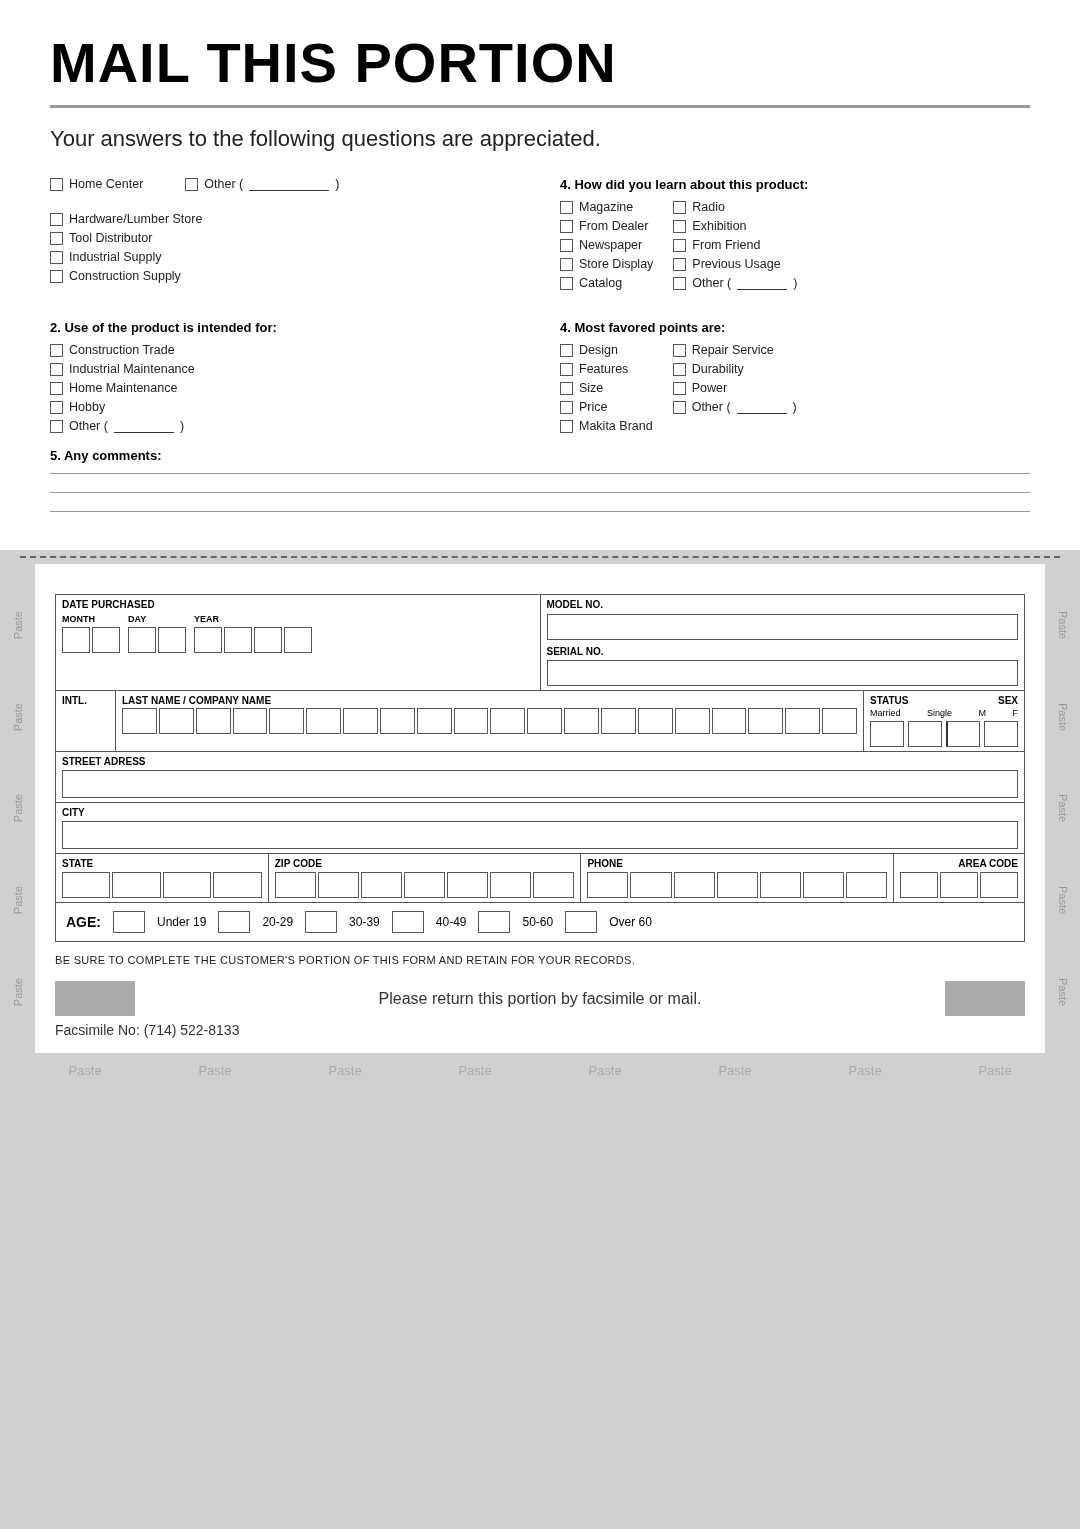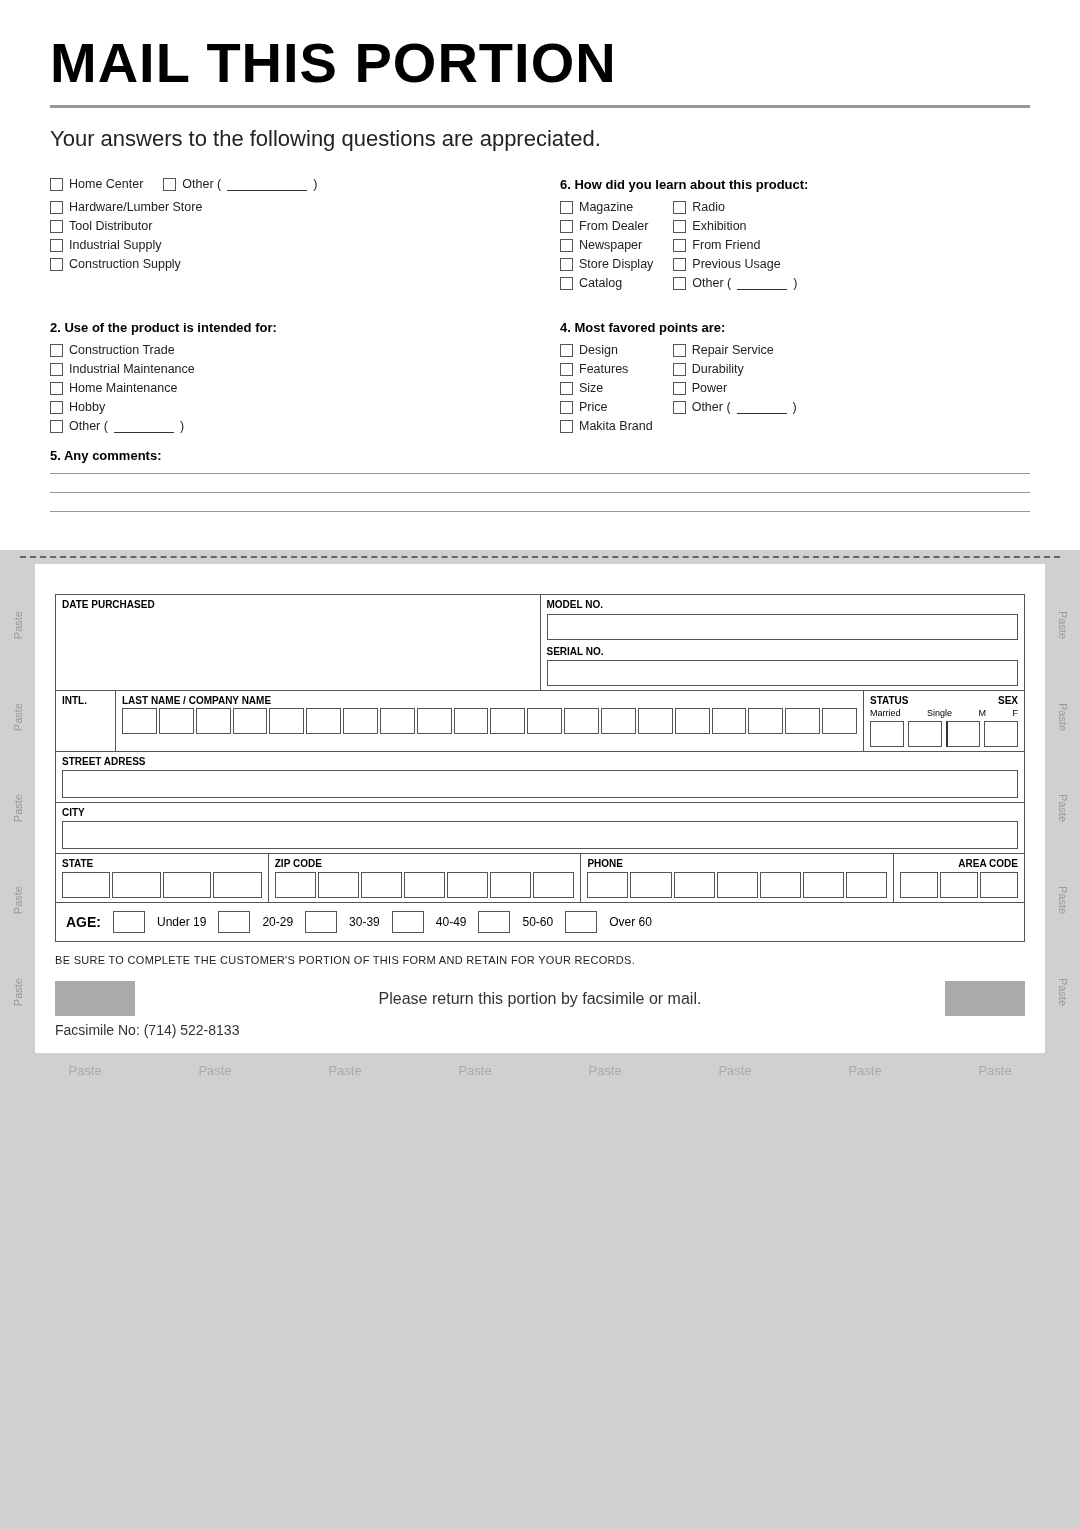--- a/index.html
+++ b/index.html
@@ -70,22 +70,22 @@
       height: 13px;
       border: 1px solid #555;
       appearance: none;
       background: #fff;
       flex-shrink: 0;
     }
 
     .checkbox-row {
       display: flex;
       align-items: center;
-      gap: 0;
-      margin-bottom: 4px;
+      gap: 22px;
+      margin-bottom: 16px;
     }
 
     .other-input {
       display: inline-block;
       width: 80px;
       border-bottom: 1px solid #333;
       height: 14px;
     }
 
     .questions-grid {
@@ -181,21 +181,21 @@
           <input type="checkbox" style="">
           <span>Industrial Supply</span>
         </div>
         <div class="checkbox-item">
           <input type="checkbox" style="">
           <span>Construction Supply</span>
         </div>
       </div>
 
       <div class="q-block">
-        <div class="question-title">6. How did you learn about this product:</div>
+        <div class="question-title">4. How did you learn about this product:</div>
         <div style="display:flex; gap:20px;align-items:flex-end;">
           <div>
             <div class="checkbox-item">
               <input type="checkbox" style="">
               <span>Magazine</span>
             </div>
             <div class="checkbox-item">
               <input type="checkbox" style="">
               <span>From Dealer</span>
             </div>
@@ -338,20 +338,45 @@
       <span class="paste-text-vert">Paste</span>
     </div>
 
     <div style="flex:1; background:#fff; padding: 15px 20px;">
 
       <div class="form-box">
 
         <div class="form-row">
           <div style="flex:1; padding:4px 6px; border-right:1.5px solid #555;">
             <div style="font-size:10px; font-weight:bold; margin-bottom:4px;">DATE PURCHASED</div>
+            <div style="display:flex; gap:8px; align-items:flex-end;">
+              <div>
+                <div style="font-size:9px; font-weight:bold;">MONTH</div>
+                <div style="display:flex; gap:2px; margin-top:3px;">
+                  <div style="width:28px; height:26px; border:1px solid #555;"></div>
+                  <div style="width:28px; height:26px; border:1px solid #555;"></div>
+                </div>
+              </div>
+              <div>
+                <div style="font-size:9px; font-weight:bold;">DAY</div>
+                <div style="display:flex; gap:2px; margin-top:3px;">
+                  <div style="width:28px; height:26px; border:1px solid #555;"></div>
+                  <div style="width:28px; height:26px; border:1px solid #555;"></div>
+                </div>
+              </div>
+              <div>
+                <div style="font-size:9px; font-weight:bold;">YEAR</div>
+                <div style="display:flex; gap:2px; margin-top:3px;">
+                  <div style="width:28px; height:26px; border:1px solid #555;"></div>
+                  <div style="width:28px; height:26px; border:1px solid #555;"></div>
+                  <div style="width:28px; height:26px; border:1px solid #555;"></div>
+                  <div style="width:28px; height:26px; border:1px solid #555;"></div>
+                </div>
+              </div>
+            </div>
           </div>
           <div style="flex:1; padding:4px 6px;">
             <div style="font-size:10px; font-weight:bold; margin-bottom:4px;">MODEL NO.</div>
             <div style="height:26px; border:1px solid #555; margin-bottom:6px;"></div>
             <div style="font-size:10px; font-weight:bold; margin-bottom:3px;">SERIAL NO.</div>
             <div style="height:26px; border:1px solid #555;"></div>
           </div>
         </div>
 
         <div class="form-row">

